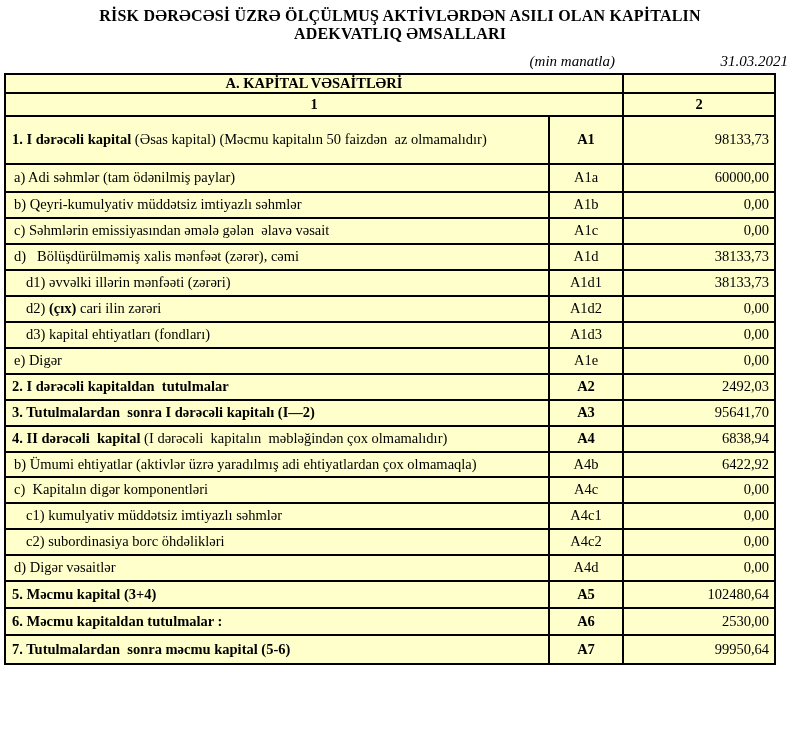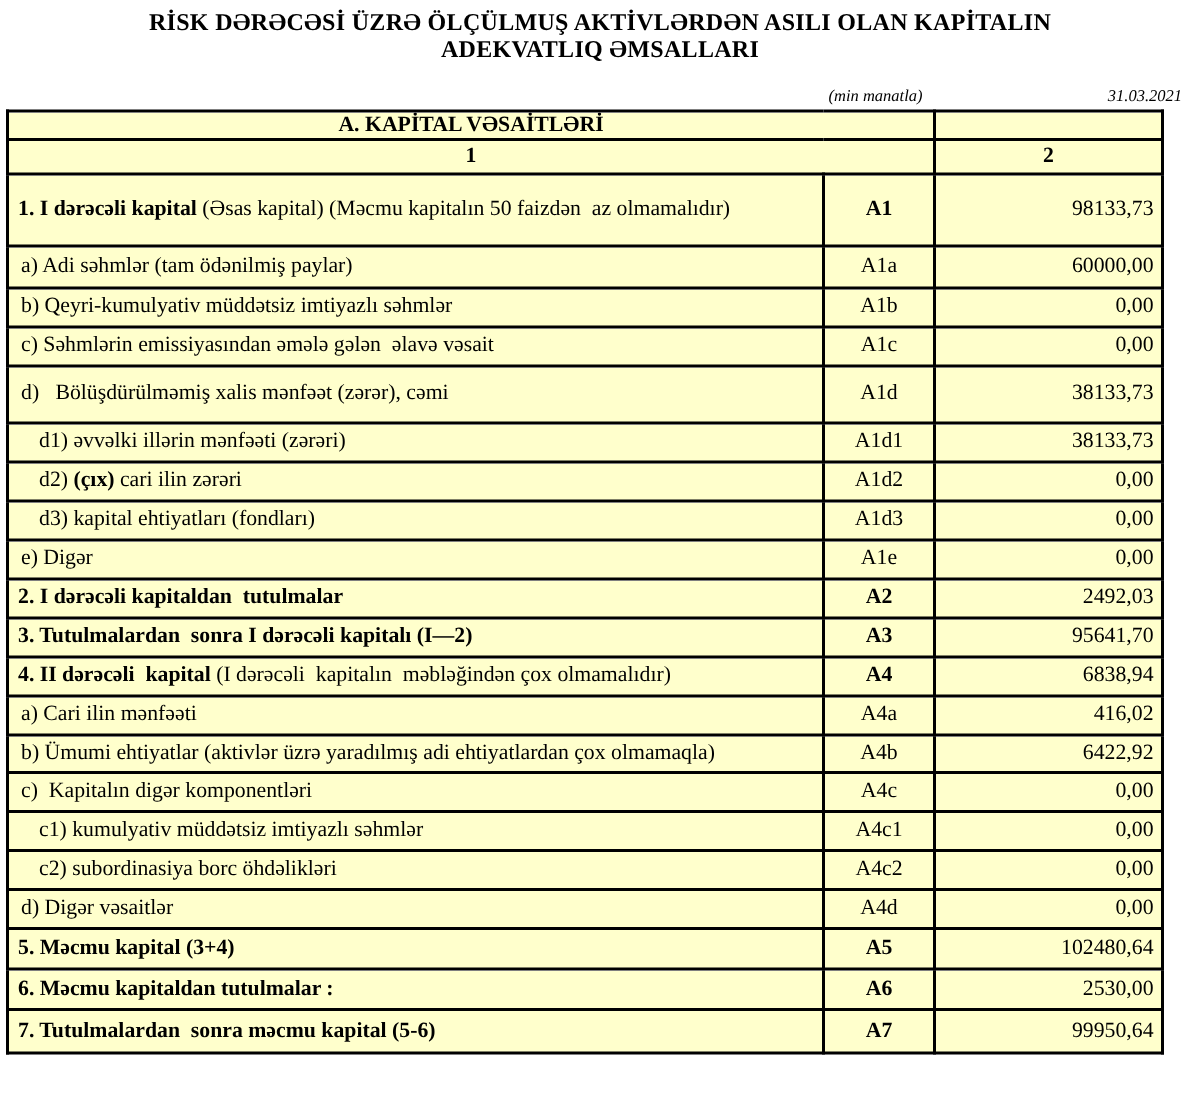--- a/index.html
+++ b/index.html
@@ -18,21 +18,21 @@
     font-size: 16px;
     line-height: 1.12;
     letter-spacing: 0.2px;
   }
 
   .meta-row {
     position: relative;
     height: 24px;
     margin-top: 6px;
     font-style: italic;
-    font-size: 11px;
+    font-size: 15px;
   }
   .meta-unit { position: absolute; right: 185px; bottom: 3px; }
   .meta-date { position: absolute; right: 12px;  bottom: 3px; }
 
   table.capital {
     border-collapse: collapse;
     table-layout: fixed;
     margin-left: 4px;
     width: 770px;
   }
@@ -104,21 +104,21 @@
         <tr style="height: 26px;">
           <td class="label indent1"><span>b) Qeyri-kumulyativ müddətsiz imtiyazlı səhmlər</span></td>
           <td class="code">A1b</td>
           <td class="value">0,00</td>
         </tr>
         <tr style="height: 26px;">
           <td class="label indent1"><span>c) Səhmlərin emissiyasından əmələ gələn  əlavə vəsait</span></td>
           <td class="code">A1c</td>
           <td class="value">0,00</td>
         </tr>
-        <tr style="height: 38px; margin-top: 16px;">
+        <tr style="height: 26px; margin-top: 16px;">
           <td class="label indent1"><span>d)   Bölüşdürülməmiş xalis mənfəət (zərər), cəmi</span></td>
           <td class="code">A1d</td>
           <td class="value">38133,73</td>
         </tr>
         <tr style="height: 26px;">
           <td class="label indent2"><span>d1) əvvəlki illərin mənfəəti (zərəri)</span></td>
           <td class="code">A1d1</td>
           <td class="value">38133,73</td>
         </tr>
         <tr style="height: 26px;">
@@ -143,25 +143,20 @@
         </tr>
         <tr style="height: 26px;">
           <td class="label indent0"><span class="b">3. Tutulmalardan  sonra I dərəcəli kapitalı (I—2)</span></td>
           <td class="code b">A3</td>
           <td class="value">95641,70</td>
         </tr>
         <tr style="height: 26px;">
           <td class="label indent0"><span class="b">4. II dərəcəli  kapital </span><span>(I dərəcəli  kapitalın  məbləğindən çox olmamalıdır)</span></td>
           <td class="code b">A4</td>
           <td class="value">6838,94</td>
-        </tr>
-        <tr style="height: 26px;">
-          <td class="label indent1"><span>a) Cari ilin mənfəəti</span></td>
-          <td class="code">A4a</td>
-          <td class="value">416,02</td>
         </tr>
         <tr style="height: 25px;">
           <td class="label indent1"><span>b) Ümumi ehtiyatlar (aktivlər üzrə yaradılmış adi ehtiyatlardan çox olmamaqla)</span></td>
           <td class="code">A4b</td>
           <td class="value">6422,92</td>
         </tr>
         <tr style="height: 26px;">
           <td class="label indent1"><span>c)  Kapitalın digər komponentləri</span></td>
           <td class="code">A4c</td>
           <td class="value">0,00</td>

